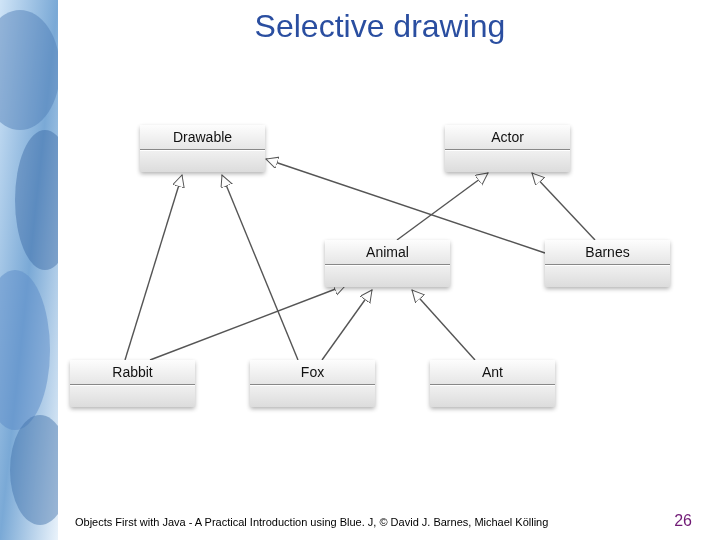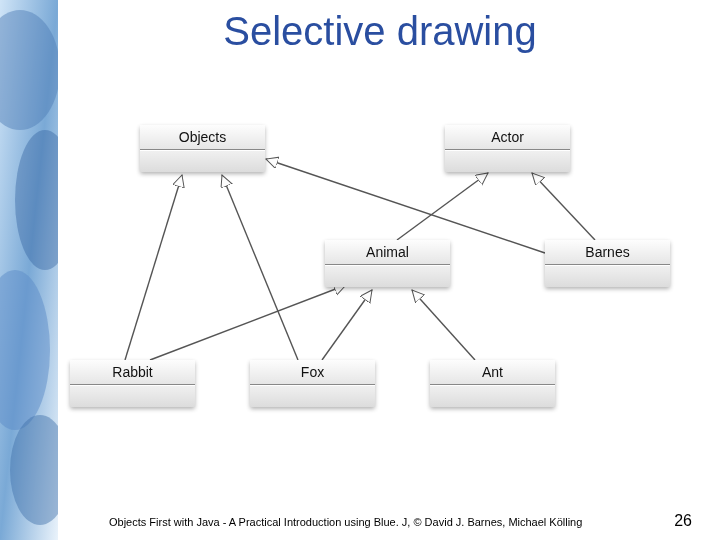--- a/index.html
+++ b/index.html
@@ -15,21 +15,21 @@
     position: absolute;
     left: 0; top: 0;
     width: 58px; height: 540px;
   }
   .title {
     position: absolute;
     top: 8px;
     left: 80px;
     right: 40px;
     text-align: center;
-    font-size: 40px;
+    font-size: 32px;
     line-height: 1.15;
     color: #2a4ea0;
     font-weight: 400;
   }
   .diagram {
     position: absolute;
     left: 70px;
     top: 125px;
     width: 610px;
     height: 310px;
@@ -54,29 +54,28 @@
     border-top: 1px solid #fff;
     background: linear-gradient(#f0f0f0,#dcdcdc);
   }
   .footer {
     position: absolute;
     bottom: 12px;
     left: 75px;
     font-family: Arial, sans-serif;
     font-size: 11px;
     color: #000;
-    margin-left: 34px;
   }
   .page-num {
     position: absolute;
     bottom: 10px;
     right: 28px;
     font-family: Arial, sans-serif;
     font-size: 16px;
-    color: #000000;
+    color: #701a75;
   }
 </style>
 </head>
 <body>
 
 <svg class="bg-strip" viewBox="0 0 58 540" preserveAspectRatio="none">
   <defs>
     <linearGradient id="g1" x1="0" y1="0" x2="1" y2="1">
       <stop offset="0%" stop-color="#cfe4f7"></stop>
       <stop offset="50%" stop-color="#7aa9d6"></stop>
@@ -114,21 +113,21 @@
     <line x1="55" y1="235" x2="112" y2="50" stroke="#555" stroke-width="1.4" marker-end="url(#tri)"></line>
 
     <line x1="252" y1="235" x2="302" y2="165" stroke="#555" stroke-width="1.4" marker-end="url(#tri)"></line>
 
     <line x1="228" y1="235" x2="152" y2="50" stroke="#555" stroke-width="1.4" marker-end="url(#tri)"></line>
 
     <line x1="405" y1="235" x2="342" y2="165" stroke="#555" stroke-width="1.4" marker-end="url(#tri)"></line>
   </svg>
 
   <div class="uml-box" style="left:70px; top:0; width:125px">
-    <div class="name">Objects</div>
+    <div class="name">Drawable</div>
     <div class="body"></div>
   </div>
 
   <div class="uml-box" style="left:255px; top:115px; width:125px">
     <div class="name">Animal</div>
     <div class="body"></div>
   </div>
 
   <div class="uml-box" style="left:375px; top:0; width:125px">
     <div class="name">Actor</div>

